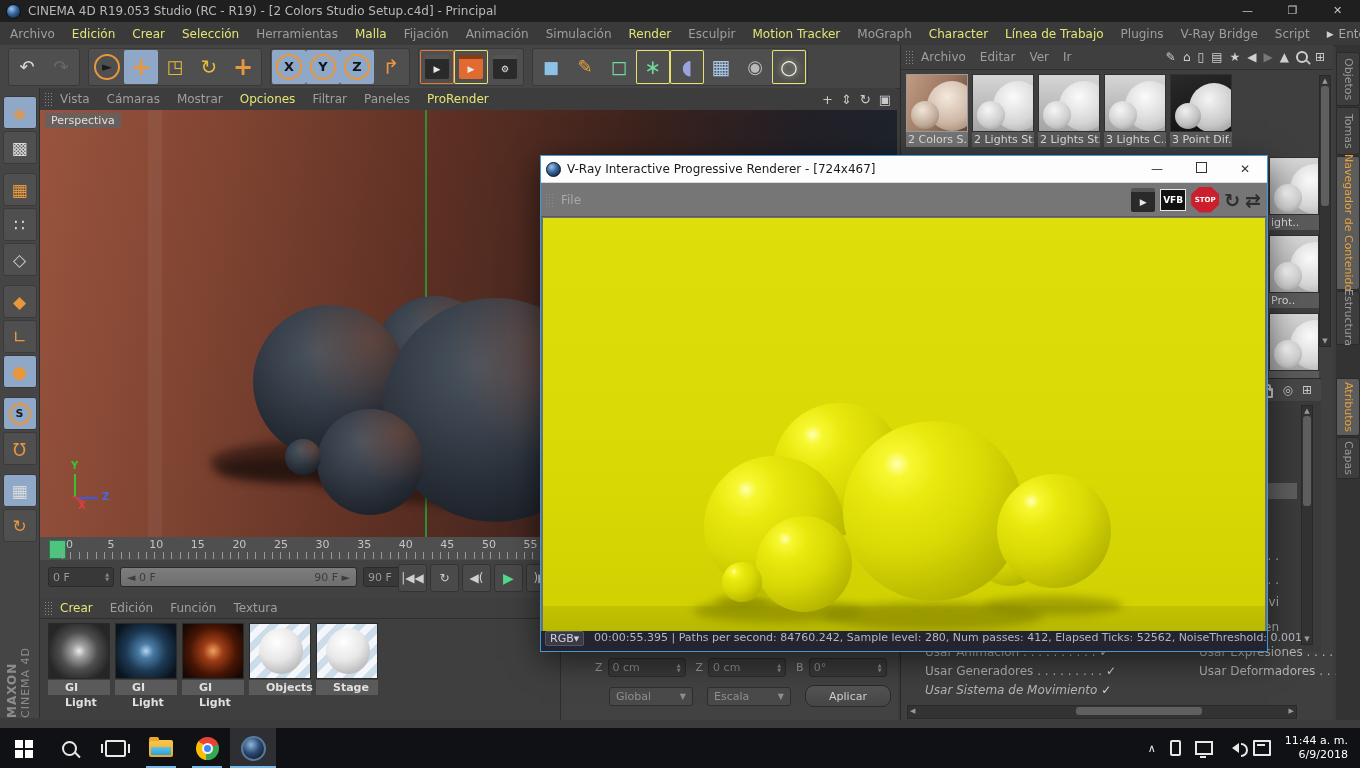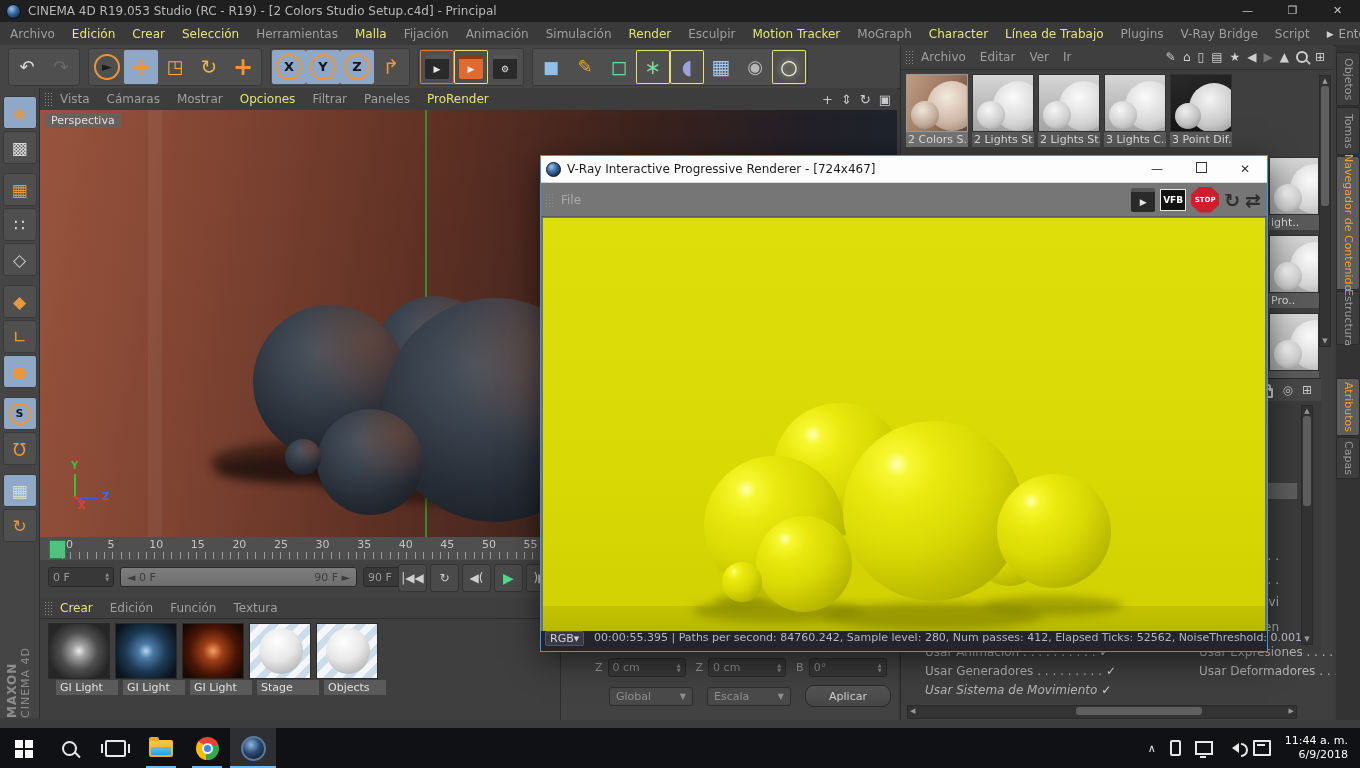--- a/index.html
+++ b/index.html
@@ -115,22 +115,22 @@
   .mimg:before{content:"";position:absolute;inset:0;}
   .m-gray .mimg{background:#1f1f1f;}
   .m-gray .mimg:before{background:radial-gradient(circle,#ececec 0%,#a3a3a3 16%,#4e4e4e 46%,#262626 78%);}
   .m-blue .mimg{background:#0a1018;}
   .m-blue .mimg:before{background:radial-gradient(circle,#b7d7ee 0%,#4a7ba6 18%,#1d3a54 50%,#0b141e 85%);}
   .m-red .mimg{background:#140704;}
   .m-red .mimg:before{background:radial-gradient(circle,#f0a060 0%,#9e3e16 24%,#481505 58%,#1a0903 88%);}
   .m-sph .mimg{background:repeating-linear-gradient(135deg,#cddce9 0 7px,#f3f7fb 7px 14px);}
   .m-sph .mimg:before{left:9px;top:4px;width:44px;height:46px;border-radius:50%;
         background:radial-gradient(circle at 40% 30%,#ffffff 0%,#e8e8e8 45%,#b8b8b8 80%,#9a9a9a 100%);}
-  .mlabel{position:absolute;left:8px;bottom:0;width:62px;height:15px;background:rgba(92,92,92,0.92);
-          color:#e0e0e0;font-size:11px;line-height:15px;padding-left:4px;box-sizing:border-box;}
+  .mlabel{position:absolute;left:0;bottom:0;width:62px;height:15px;background:rgba(92,92,92,0.92);
+          color:#e0e0e0;font-size:11px;line-height:15px;padding-left:17px;box-sizing:border-box;font-weight:bold;}
 
   
   #coordpanel{left:560px;top:640px;width:337px;height:80px;background:#424242;border-left:1px solid #2e2e2e;}
   .crow{position:absolute;display:flex;align-items:center;font-size:11px;color:#9a9a9a;}
   .cfield{width:78px;height:19px;background:#383838;border:1px solid #2a2a2a;border-radius:3px;
           color:#8a8a8a;display:flex;align-items:center;padding:0 4px;margin:0 10px 0 5px;box-sizing:border-box;}
   .cdrop{width:84px;height:19px;background:#4a4a4a;border:1px solid #2e2e2e;border-radius:3px;color:#8f8f8f;
          font-size:11px;display:flex;align-items:center;padding:0 6px;box-sizing:border-box;margin-right:14px;}
   .cdrop .dd{margin-left:auto;font-size:8px;}
   #applybtn{width:84px;height:20px;background:linear-gradient(#545454,#464646);border:1px solid #2a2a2a;
@@ -536,25 +536,25 @@
         <div class="mat m-blue">
           <div class="mimg"></div>
           <div class="mlabel">GI Light</div>
         </div>
         <div class="mat m-red">
           <div class="mimg"></div>
           <div class="mlabel">GI Light</div>
         </div>
         <div class="mat m-sph">
           <div class="mimg"></div>
-          <div class="mlabel">Stage</div>
+          <div class="mlabel">Objects</div>
         </div>
         <div class="mat m-sph">
           <div class="mimg"></div>
-          <div class="mlabel">Objects</div>
+          <div class="mlabel">Stage</div>
         </div>
       </div>
   </div>
 
   <div id="coordpanel" class="abs">
     <div class="crow" style="left:34px;top:18px;" id="coord-fields">
         <div style="display: flex; align-items: center;">
           <span>Z</span>
           <div class="cfield">0 cm<span class="spin">
               <span>▲</span>

